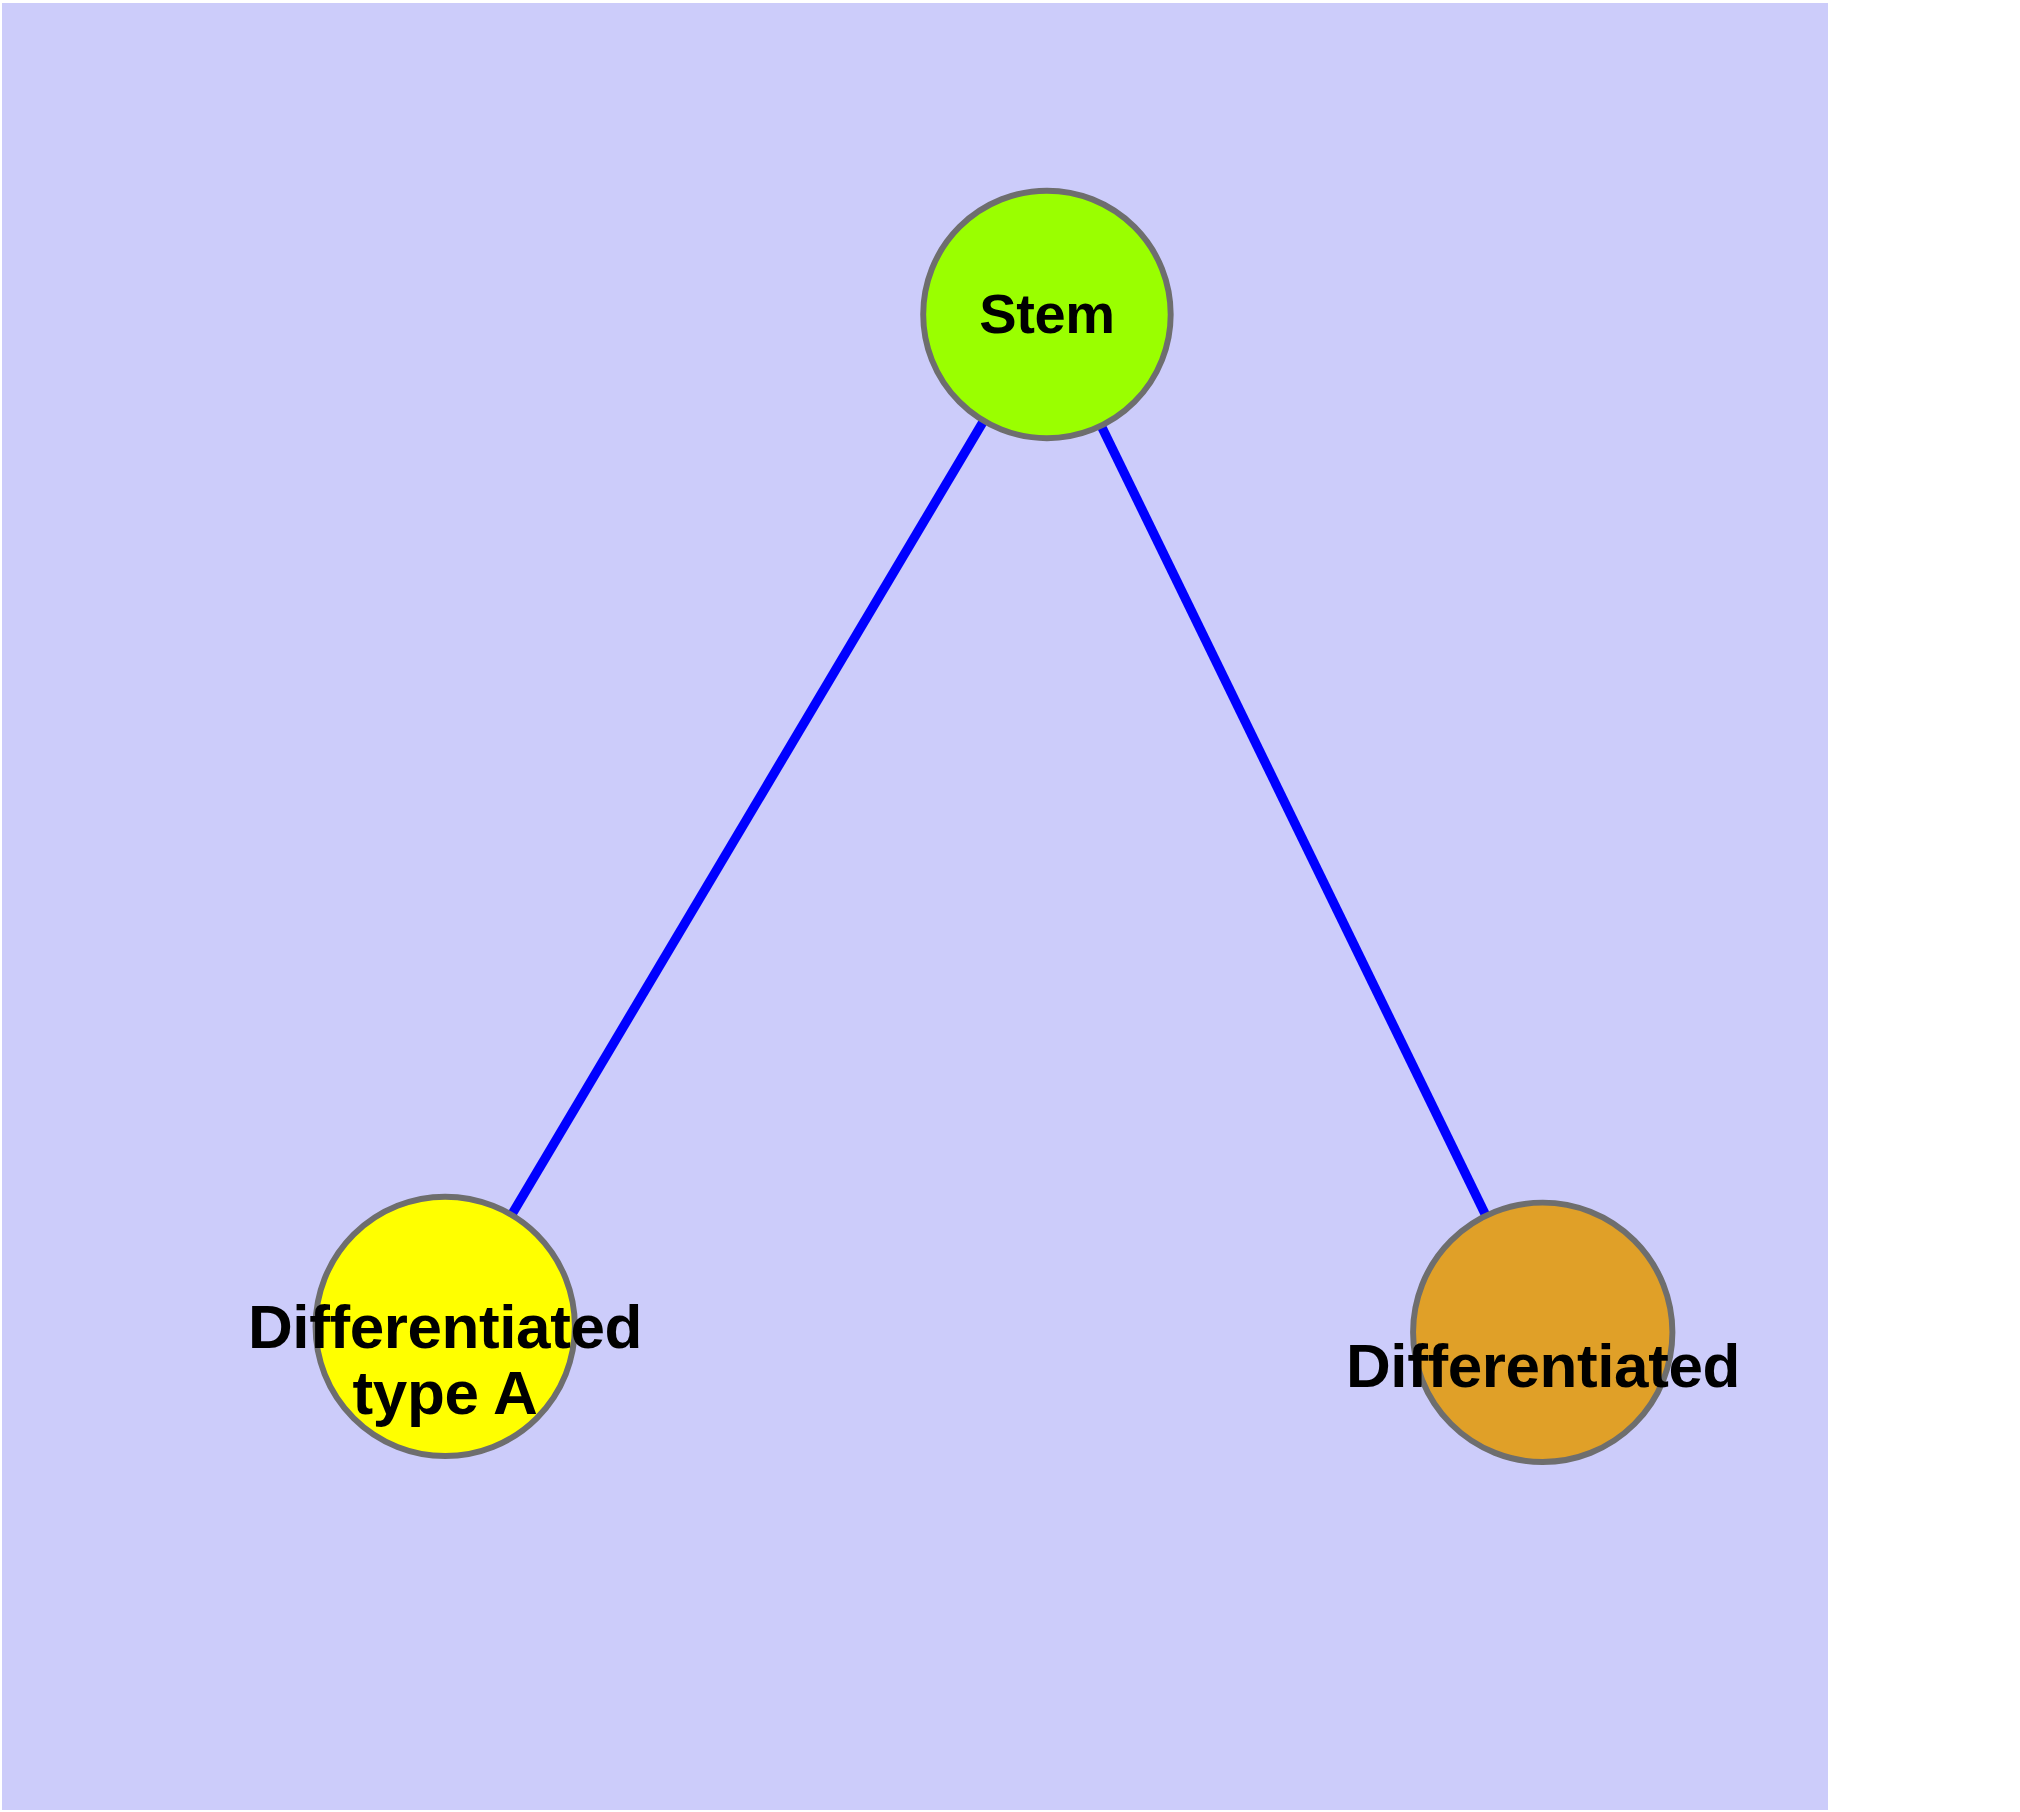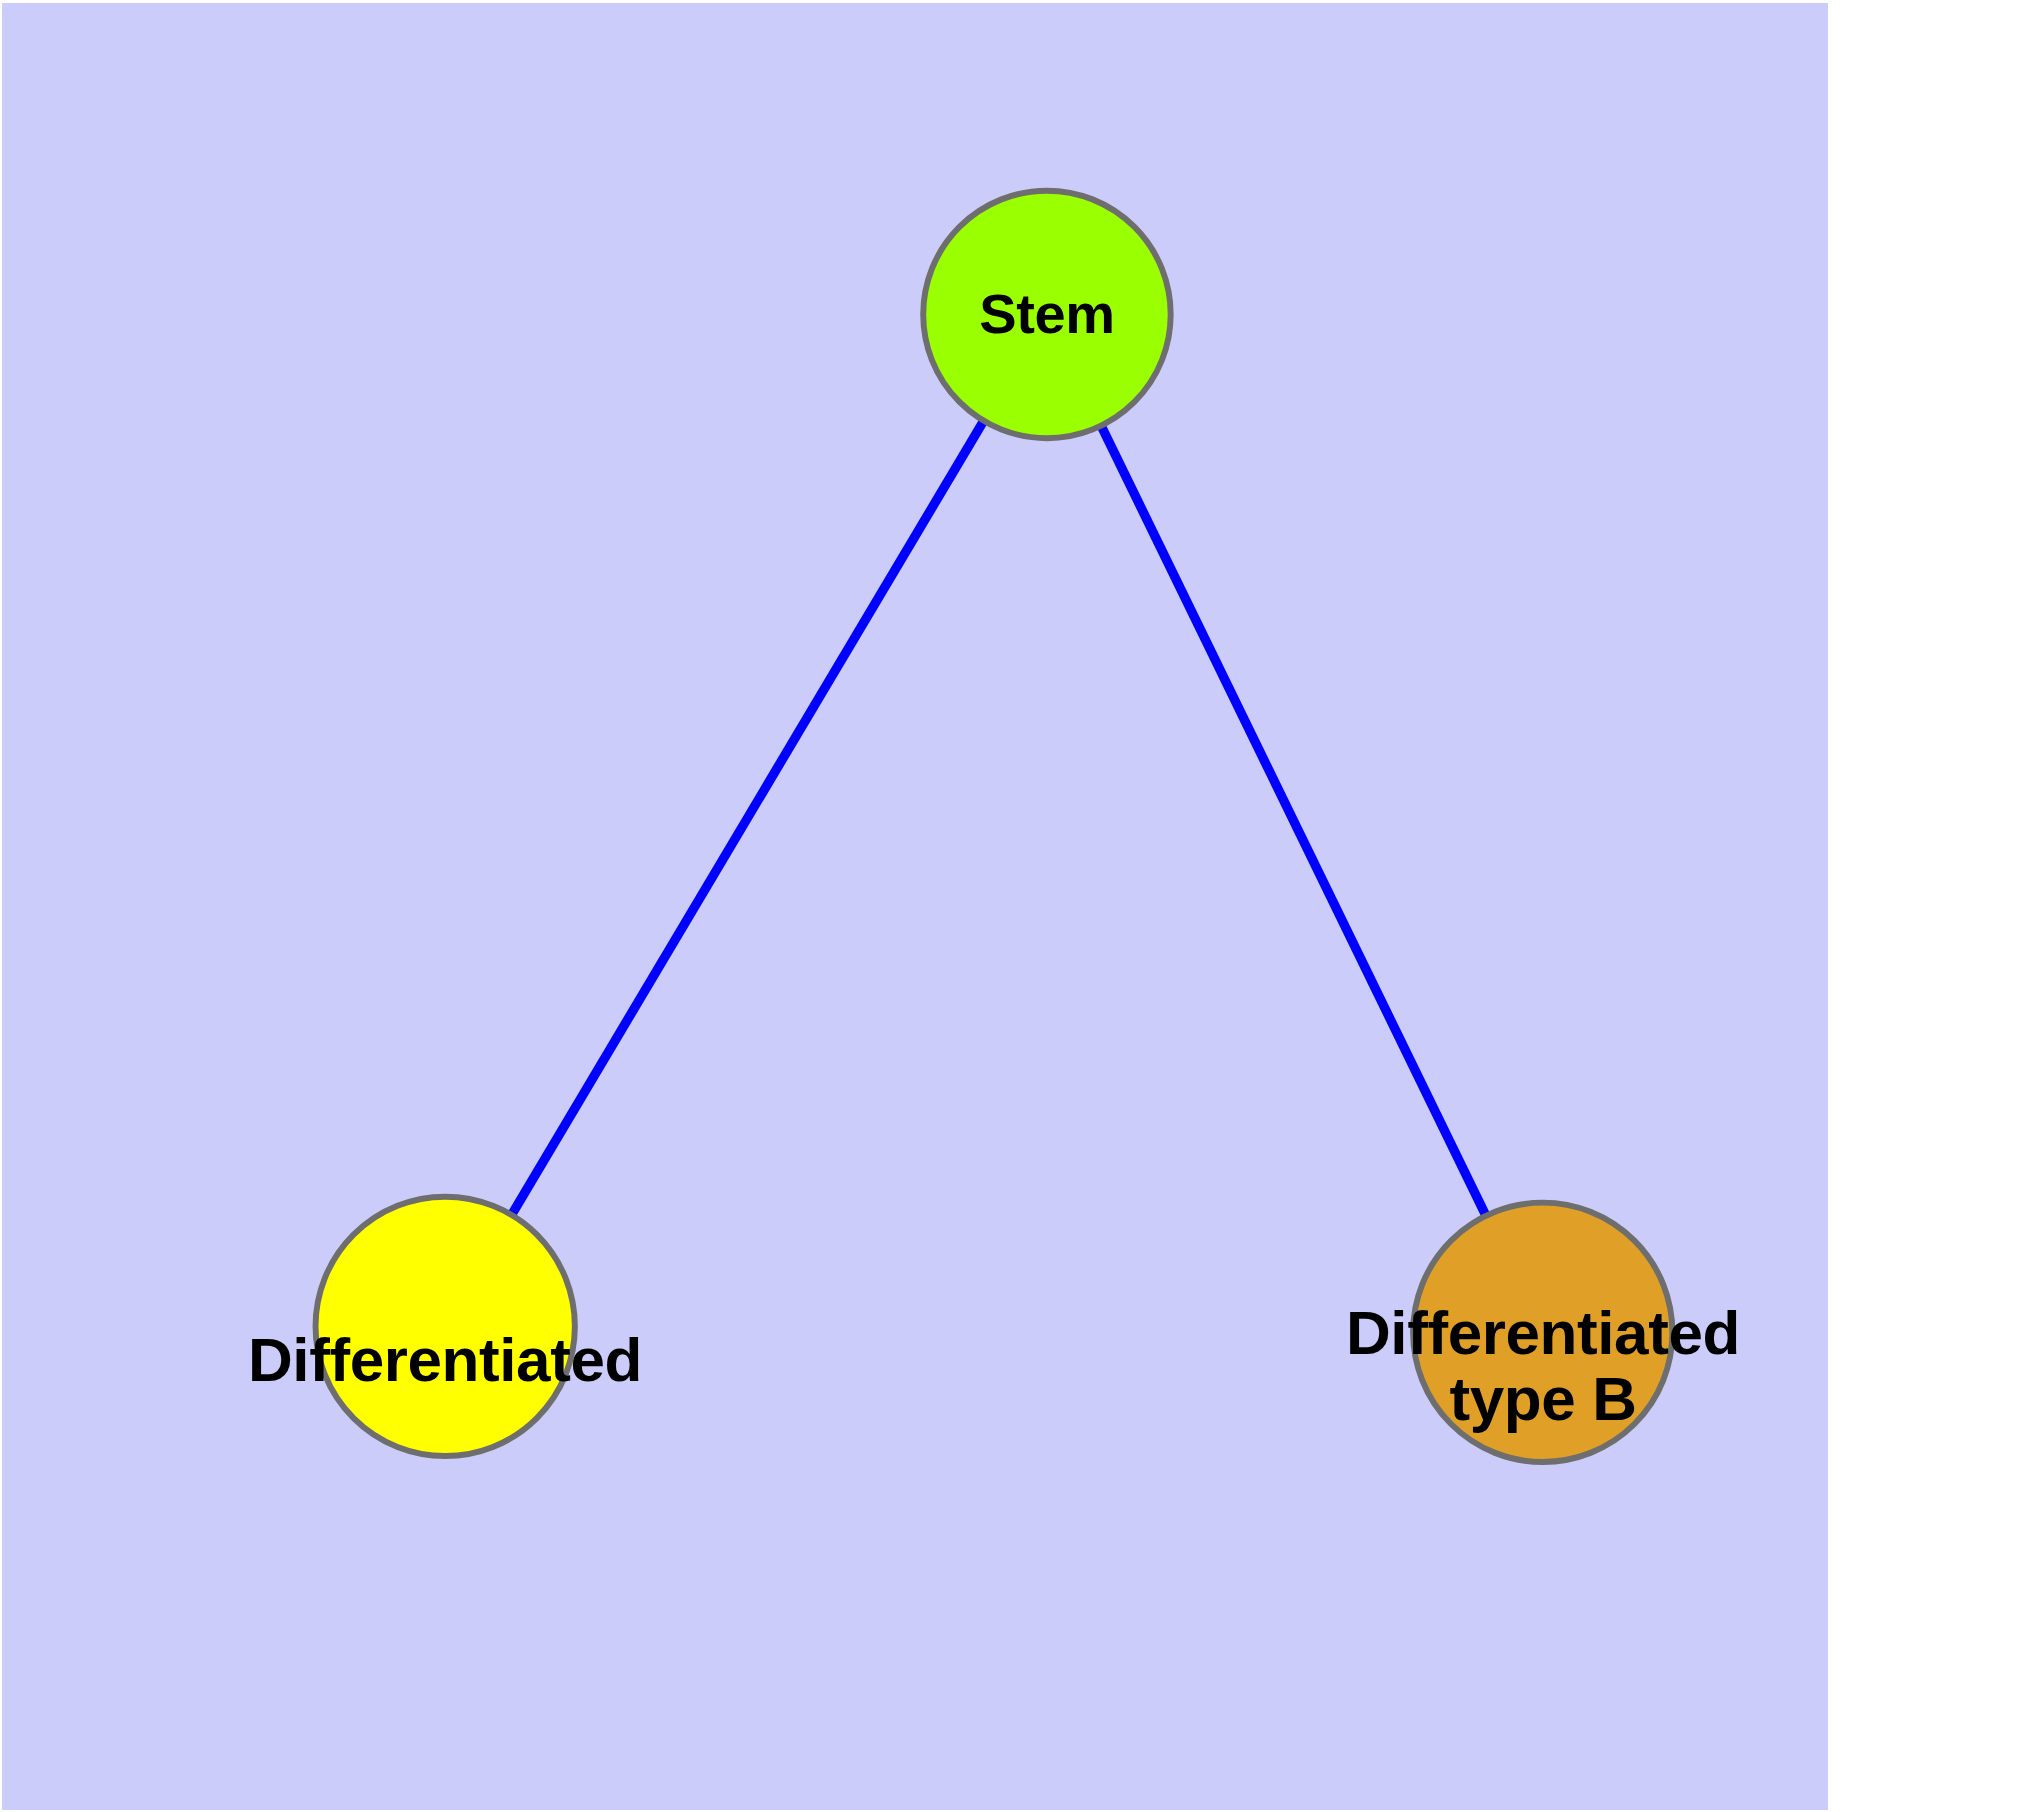--- a/index.html
+++ b/index.html
@@ -69,20 +69,20 @@
       <circle cx="525" cy="1565" r="153" fill="#ffff00" stroke="#6e6e6e" stroke-width="7"></circle>
       <circle cx="1820" cy="1572" r="153" fill="#e0a028" stroke="#6e6e6e" stroke-width="7"></circle>
     </g>
   </svg>
 
   <div class="node-label label-stem" style="left: 1047px; top: 314px; font-size: 56px;">
       <div>Stem</div>
     </div>
   <div class="node-label label-leaf" style="left: 445px; top: 1326px; font-size: 62px;">
       <div>Differentiated</div>
+      <div>type A</div>
     </div>
   <div class="node-label label-leaf" style="left: 1543px; top: 1332px; font-size: 62px;">
       <div>Differentiated</div>
-      <div>type B</div>
     </div>
 
 </div>
 
 
 </body></html>

